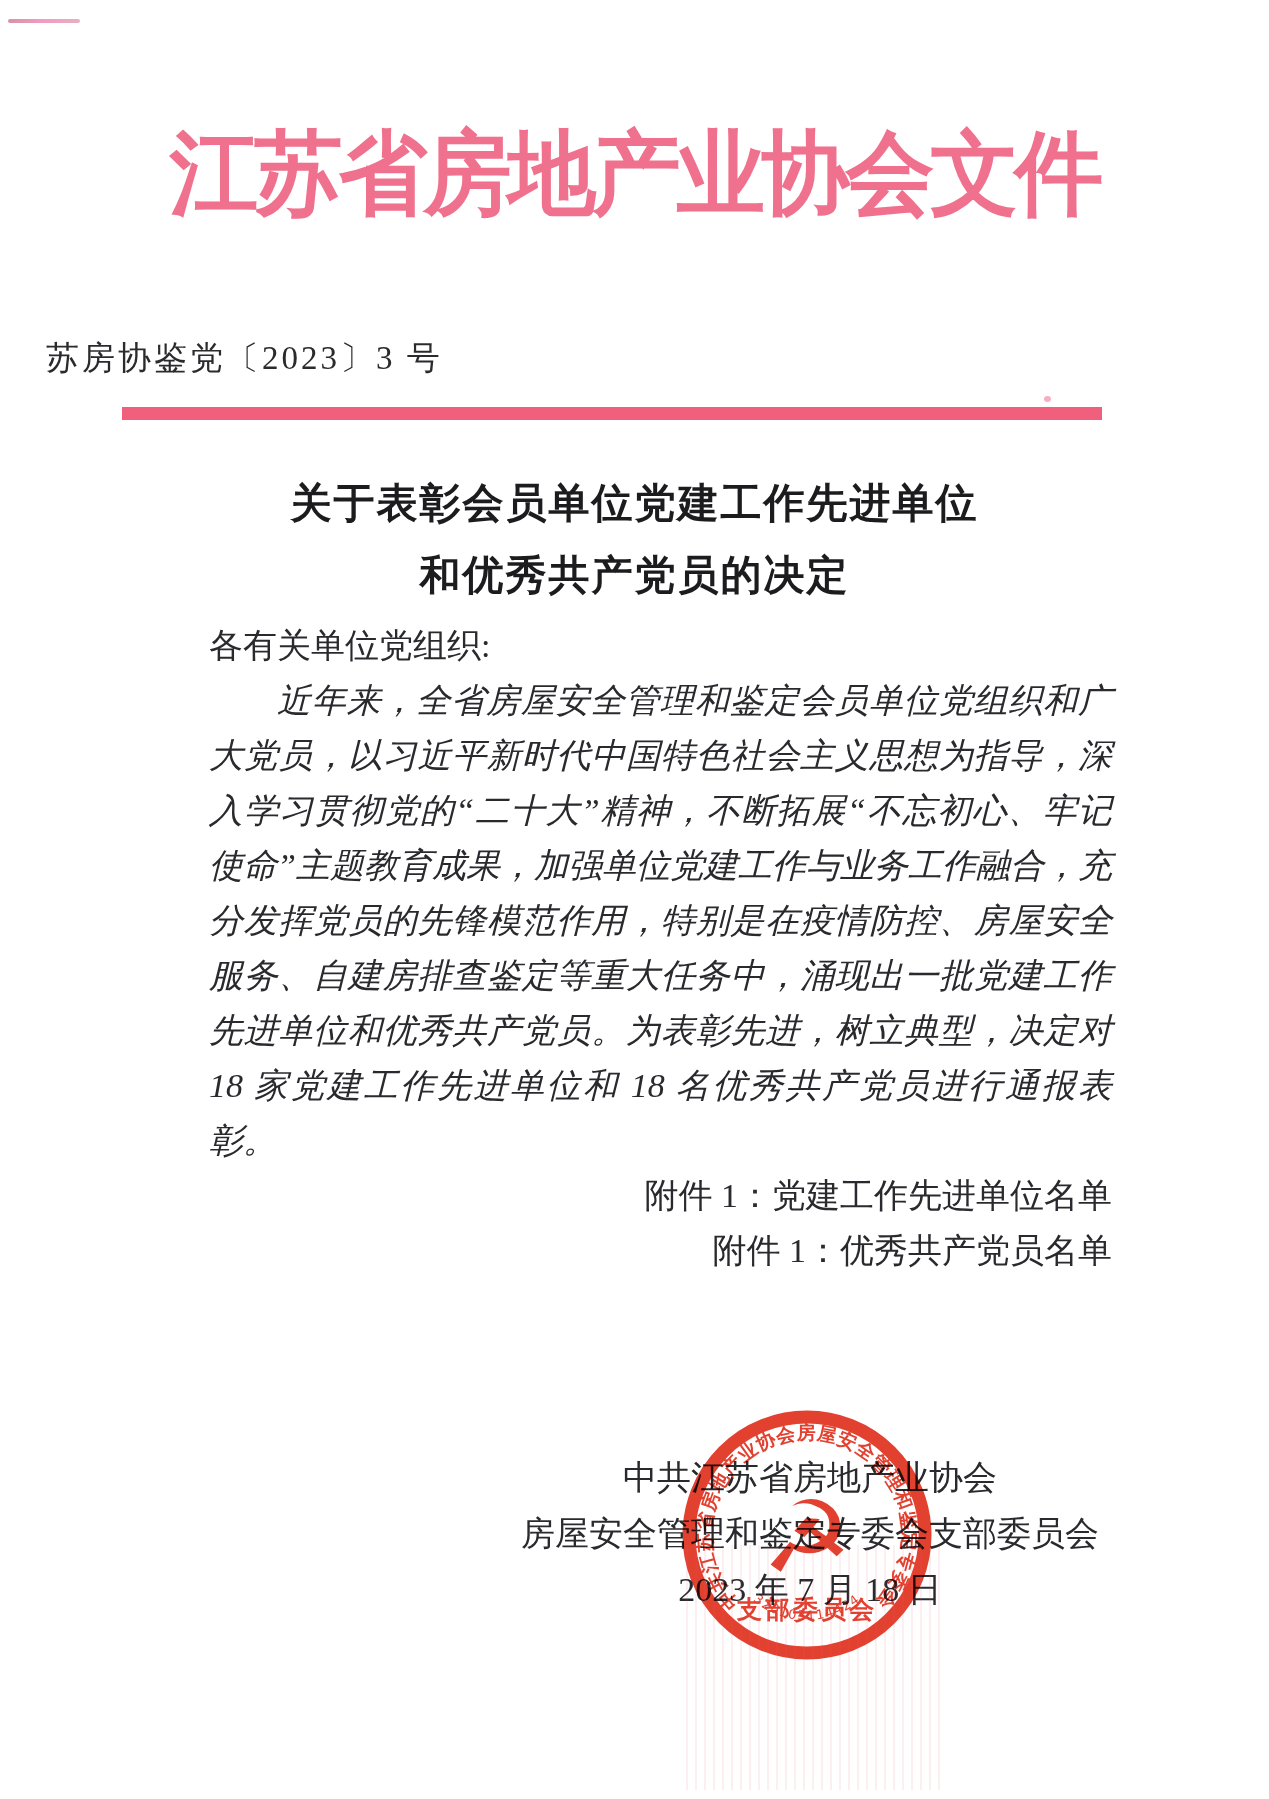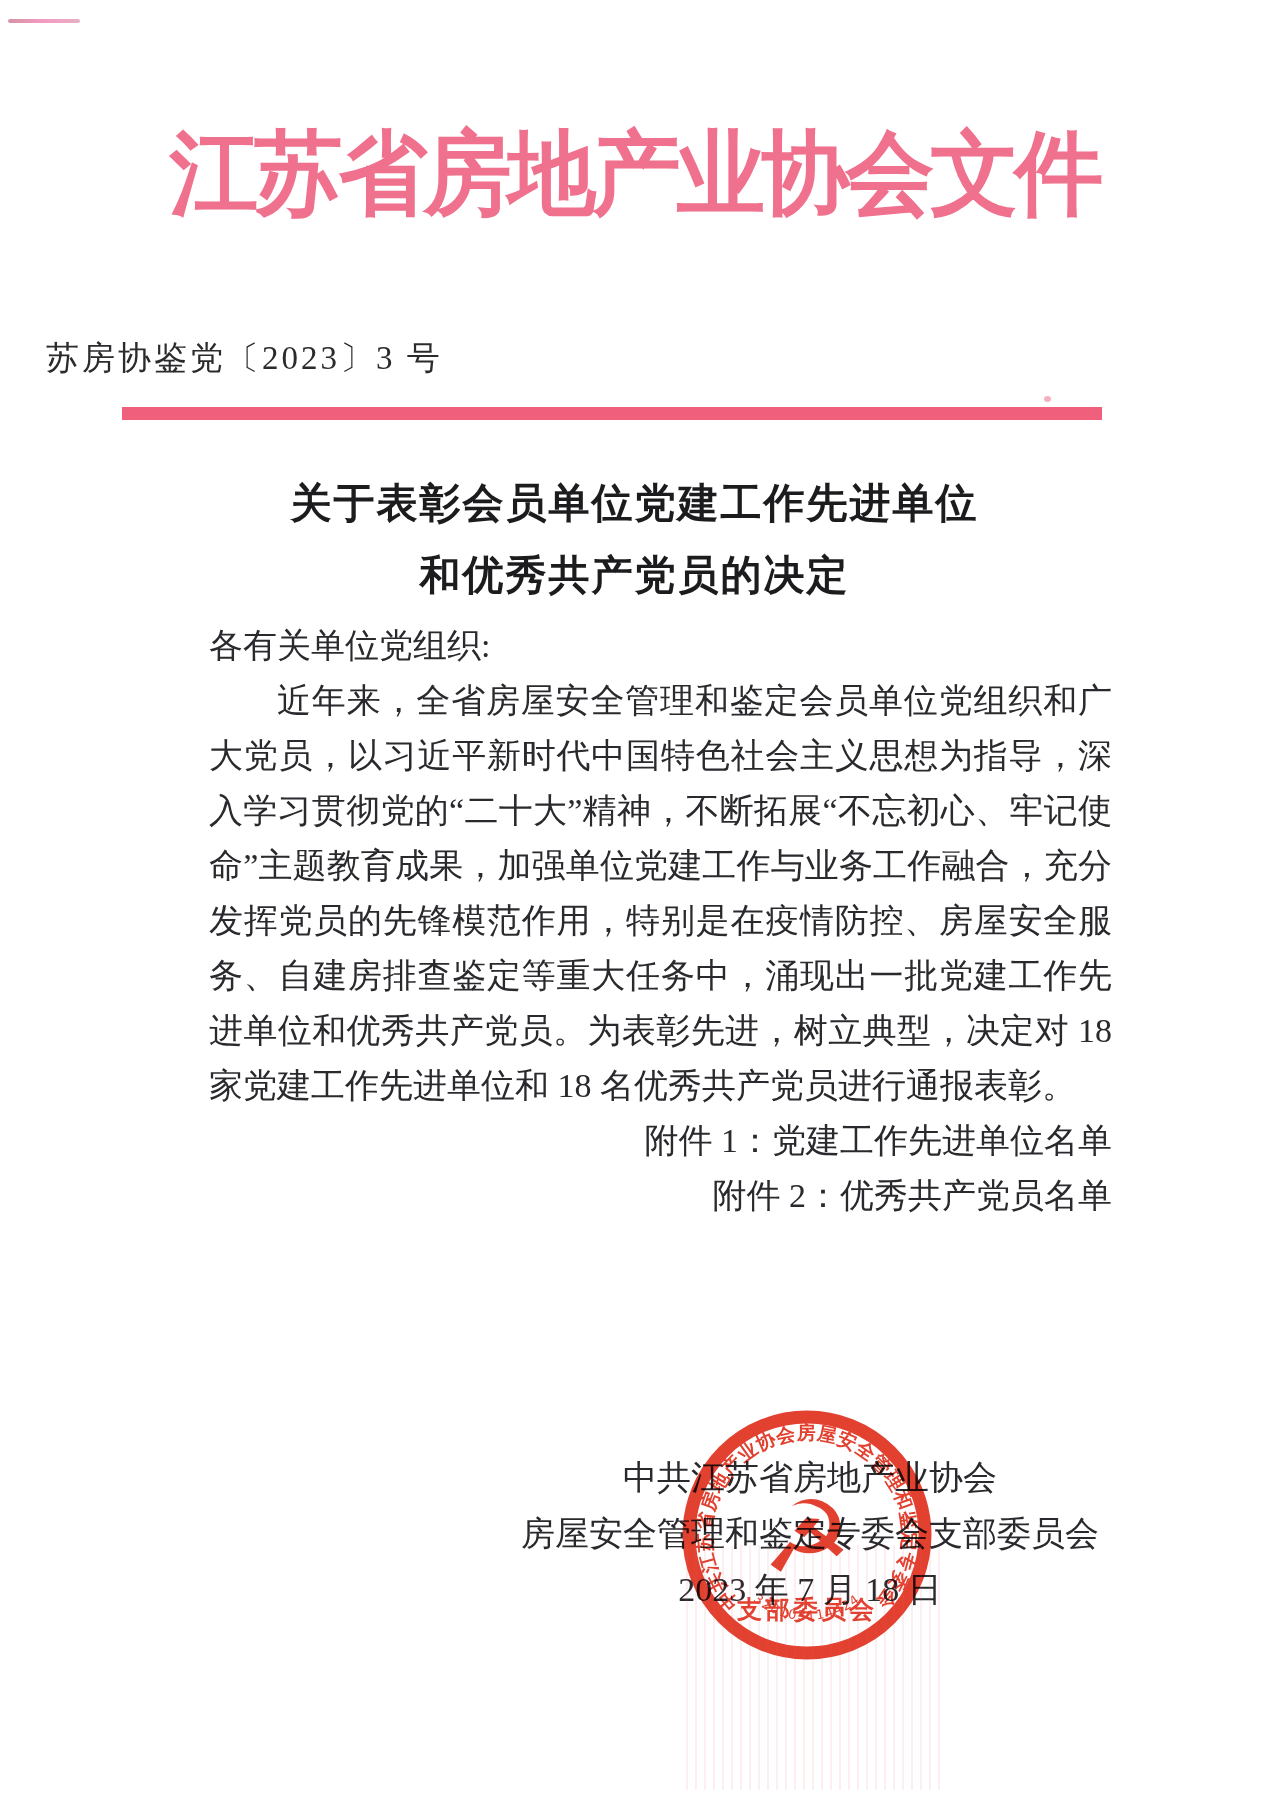--- a/index.html
+++ b/index.html
@@ -43,21 +43,21 @@
   .doc-title.line1{top:476px;}
   .doc-title.line2{top:548px;}
 
   .body-block{
     position:absolute;top:618px;left:197px;width:903px;
     font-size:34px;line-height:55px;
     color:#2a2a2e;
     text-align:justify;
     margin-left:12px;
   }
-  .body-block p{margin:0;text-indent:2em;}
+  .body-block p{margin:0;text-indent:2em;font-style:italic;}
   .salutation{text-indent:0;text-align:left;}
   .attachment{padding-left:2em;text-align:right;}
 
   .signature-block{
     position:absolute;top:1450px;left:520px;width:580px;
     text-align:center;
     font-size:34px;line-height:56px;color:#2a2a2e;
     white-space:nowrap;
   }
 
@@ -101,21 +101,21 @@
 
   <div class="red-rule"></div>
 
   <div class="doc-title line2">和优秀共产党员的决定</div>
   <div class="doc-title line1">关于表彰会员单位党建工作先进单位</div>
 
   <div class="body-block">
     <div class="salutation">各有关单位党组织:</div>
     <p>近年来，全省房屋安全管理和鉴定会员单位党组织和广大党员，以习近平新时代中国特色社会主义思想为指导，深入学习贯彻党的“二十大”精神，不断拓展“不忘初心、牢记使命”主题教育成果，加强单位党建工作与业务工作融合，充分发挥党员的先锋模范作用，特别是在疫情防控、房屋安全服务、自建房排查鉴定等重大任务中，涌现出一批党建工作先进单位和优秀共产党员。为表彰先进，树立典型，决定对 18 家党建工作先进单位和 18 名优秀共产党员进行通报表彰。</p>
     <div class="attachment">附件 1：党建工作先进单位名单</div>
-    <div class="attachment">附件 2：优秀共产党员名单</div>
+    <div class="attachment">附件 1：优秀共产党员名单</div>
   </div>
 
   <div class="signature-block">
     <div>中共江苏省房地产业协会</div>
     <div>房屋安全管理和鉴定专委会支部委员会</div>
     <div>2023 年 7 月 18 日</div>
   </div>
 
   <svg class="seal" viewBox="0 0 252 258" xmlns="http://www.w3.org/2000/svg">
 

